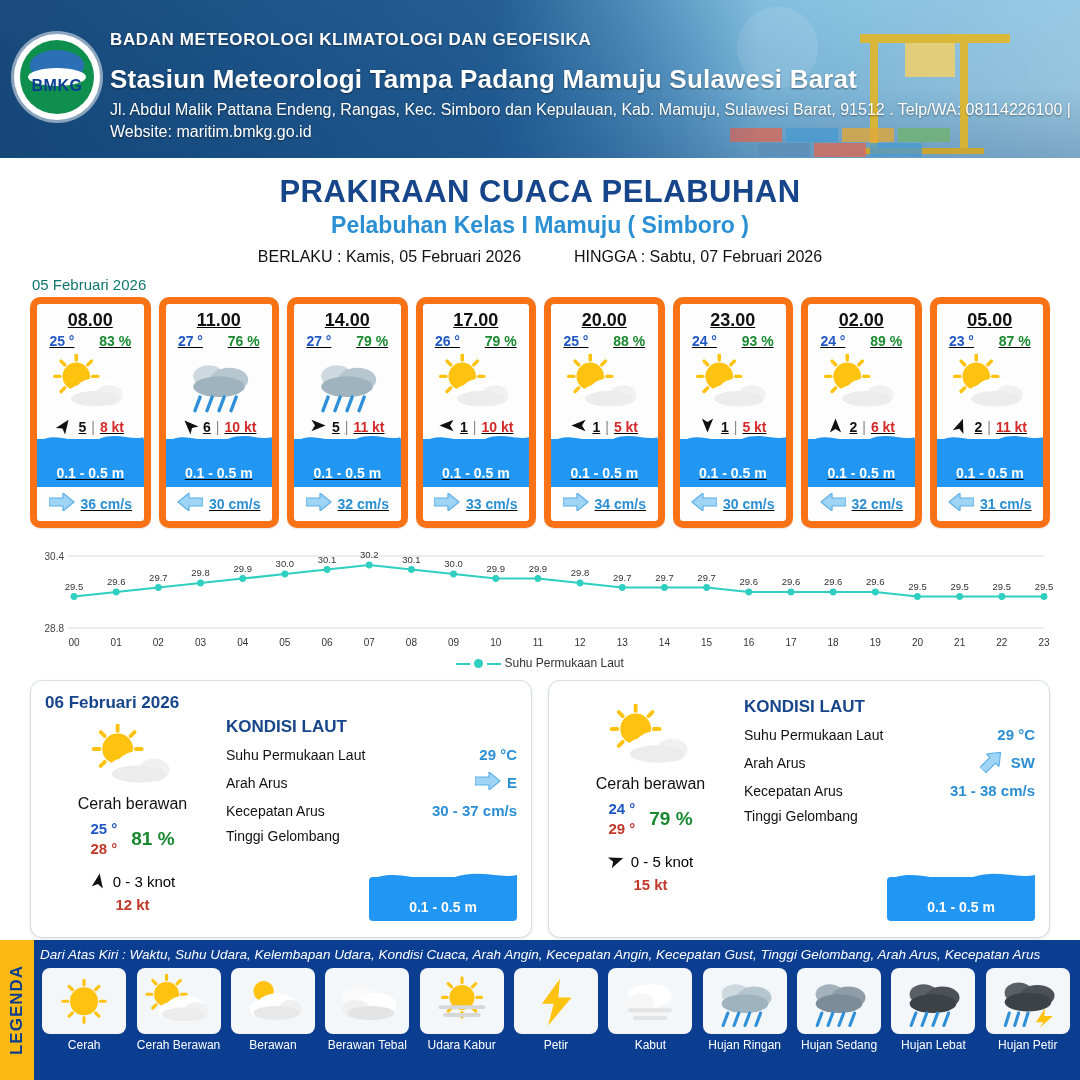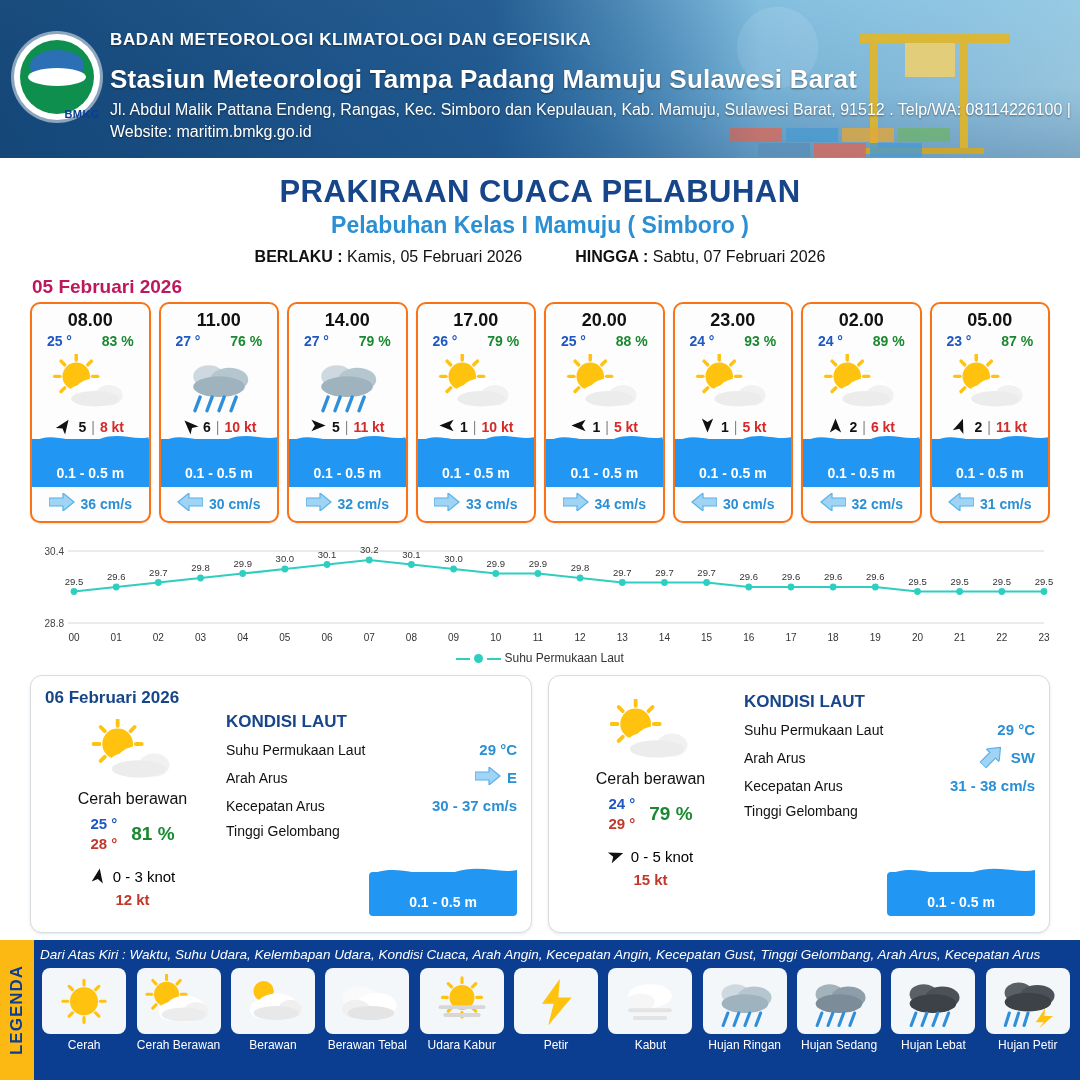--- a/index.html
+++ b/index.html
@@ -42,43 +42,43 @@
   }
   .logo .ring:before{
     content:""; position:absolute; top:10px; left:10px; width:54px; height:30px;
     background:#2b6fb5; border-radius:50% 50% 45% 45%;
   }
   .logo .ring:after{
     content:""; position:absolute; top:28px; left:8px; width:58px; height:18px;
     background:#ffffff; border-radius:50%;
   }
   .logo .txt {
-    position:absolute; bottom:0; left:0; right:0; text-align:right;
-    font-size:11px; font-weight:bold; color:#0b3d91; letter-spacing:.5px; z-index:3;
+    position:absolute; bottom:25px; left:0; right:0; text-align:center;
+    font-size:16px; font-weight:bold; color:#0b3d91; letter-spacing:.5px; z-index:3;
   }
   .head-text { position:absolute; left:110px; top:30px; color:#ffffff; text-shadow:0 1px 2px rgba(0,0,0,.45); }
   .head-line1 { font-size:17px; font-weight:bold; letter-spacing:.6px; }
   .head-line2 { font-size:26px; font-weight:bold; margin-top:14px; letter-spacing:.2px; }
   .head-line3 { font-size:16px; margin-top:4px; line-height:1.35; }
 
   
   .title-wrap { text-align:center; margin-top:16px; }
   .title-main { color:#17458a; font-size:31px; font-weight:bold; letter-spacing:.5px; }
   .title-sub { color:#2b8fd4; font-size:23px; font-weight:bold; margin-top:2px;}
   .validity { margin-top:9px; font-size:16px; color:#111; }
-  .validity b { font-weight:bold; }
+  .validity b { font-weight:normal; }
   .validity .gap { display:inline-block; width:44px; }
 
-  .date-label { color:#be185d; font-size:19px; font-weight:bold; margin:10px 0 4px 32px; }
+  .date-label { color:#0f766e; font-size:15px; font-weight:normal; margin:10px 0 4px 32px; }
 
   
   .cards { display:flex; gap:8px; padding:0 30px; }
   .card {
-    width:122px; background:#fdfdfd; border:2px solid #f97316; border-radius:10px;
-    overflow:hidden; box-shadow:0 1px 2px rgba(0,0,0,.10);
+    width:122px; background:#fdfdfd; border:7px solid #f97316; border-radius:10px;
+    overflow:hidden; box-shadow:0 1px 2px rgba(0,0,0,.10);text-decoration:underline;
   }
   .c-time { text-align:center; font-size:18px; font-weight:bold; color:#111; padding:6px 0 2px; }
   .c-vals { display:flex; justify-content:space-around; font-size:14px; font-weight:bold; padding-bottom:4px;}
   .c-temp { color:#1f57c3; }
   .c-hum { color:#18892f; }
   .c-icon { height:62px; display:flex; align-items:center; justify-content:center; }
   .c-wind { display:flex; align-items:center; justify-content:center; gap:5px; font-size:14px; font-weight:bold; padding:2px 0 4px;}
   .c-wind .sp { color:#111; }
   .c-wind .sep { color:#888; font-weight:normal;}
   .c-wind .gust { color:#d32a2a; }

